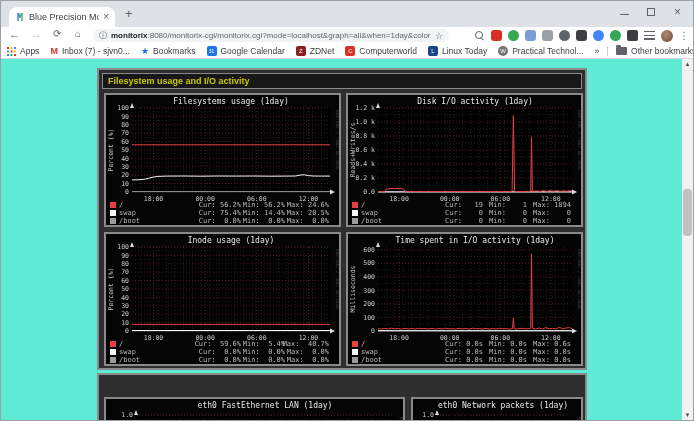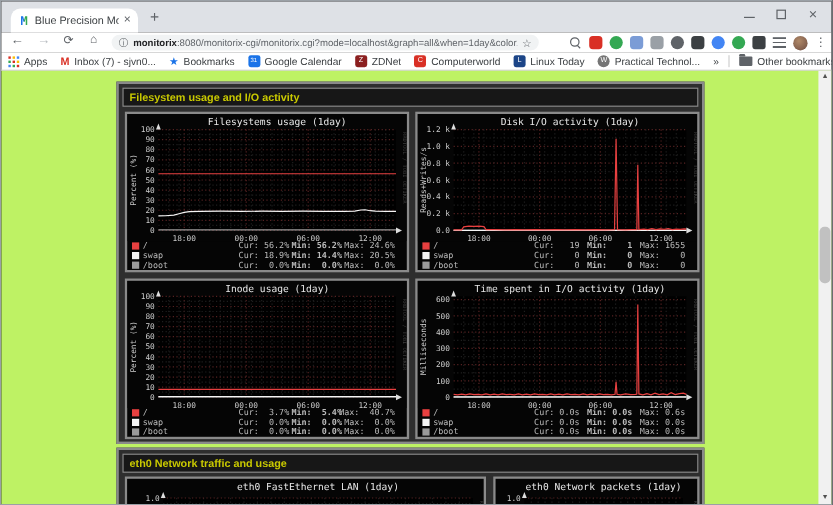--- a/index.html
+++ b/index.html
@@ -56,33 +56,33 @@
   .ltic{width:10px;height:10px;background:#1c4587;border-radius:2px;color:#fff;font-size:6px;
         display:flex;align-items:center;justify-content:center;}
   .ptic{width:10px;height:10px;background:#757575;border-radius:50%;color:#fff;font-size:6px;
         display:flex;align-items:center;justify-content:center;}
   .bm-right{margin-left:auto;display:flex;align-items:center;gap:8px;}
   .sep{width:1px;height:10px;background:#d0d0d0;}
   .folder{width:11px;height:8px;background:#5f6368;border-radius:1px;position:relative;}
   .folder::before{content:"";position:absolute;top:-2px;left:0;width:5px;height:2px;background:#5f6368;
                   border-radius:1px 1px 0 0;}
   
-  .page{position:absolute;top:58px;left:0;right:0;bottom:0;background:#bef264;overflow:hidden;}
+  .page{position:absolute;top:58px;left:0;right:0;bottom:0;background:#5eead4;overflow:hidden;}
   .mxsection{position:absolute;background:#2e2e2e;border:2px solid #8a8a8a;}
   .mxheader{position:absolute;left:3px;right:3px;top:3px;height:16px;background:#171717;
             border:1px solid #8a8a8a;color:#c9c900;font-size:9px;font-weight:bold;
             line-height:14px;padding-left:5px;}
   .panel{position:absolute;background:#050505;border:2px solid #8a8a8a;overflow:hidden;}
   .legend{position:absolute;left:4px;right:2px;top:106px;font-family:"DejaVu Sans Mono",monospace;
           font-size:7px;color:#bbb;}
   .lg-row{position:relative;height:8px;line-height:8px;}
   .lg-sw{position:absolute;left:0;top:1px;width:6px;height:6px;}
   .lg-lb{position:absolute;left:9px;top:0;}
   .lg-val{position:absolute;top:0;width:52px;text-align:right;white-space:pre;}
-  .lg-cur{right:96px;}.lg-min{right:52px;font-weight:bold;}.lg-max{right:8px;}
+  .lg-cur{right:96px;}.lg-min{right:52px;}.lg-max{right:8px;}
   
   .sbar{position:absolute;top:58px;right:0;bottom:0;width:11px;background:#f1f1f1;}
   .sbar .arr{position:absolute;left:0;width:11px;text-align:center;font-size:6px;color:#505050;}
   .sbar .thumb{position:absolute;left:1px;width:9px;top:130px;height:47px;background:#c1c1c1;border-radius:4px;}
   svg text{font-family:"DejaVu Sans Mono",monospace;}
 </style>
 </head>
 <body>
 
 <div class="stage">
@@ -258,21 +258,21 @@
             <div class="lg-row">
               <span class="lg-sw" style="background: rgb(232, 64, 64);"></span>
               <span class="lg-lb">/</span>
               <span class="lg-val lg-cur">Cur: 56.2%</span>
               <span class="lg-val lg-min">Min: 56.2%</span>
               <span class="lg-val lg-max">Max: 24.6%</span>
             </div>
             <div class="lg-row">
               <span class="lg-sw" style="background: rgb(245, 245, 245);"></span>
               <span class="lg-lb">swap</span>
-              <span class="lg-val lg-cur">Cur: 18.9%</span>
+              <span class="lg-val lg-cur">Cur: 75.4%</span>
               <span class="lg-val lg-min">Min: 14.4%</span>
               <span class="lg-val lg-max">Max: 20.5%</span>
             </div>
             <div class="lg-row">
               <span class="lg-sw" style="background: rgb(154, 154, 154);"></span>
               <span class="lg-lb">/boot</span>
               <span class="lg-val lg-cur">Cur:  0.0%</span>
               <span class="lg-val lg-min">Min:  0.0%</span>
               <span class="lg-val lg-max">Max:  0.0%</span>
             </div>
@@ -337,21 +337,21 @@
             <text x="202.91304347826087" y="106" text-anchor="middle" font-size="6.5" fill="#ccc">12:00</text>
             <text x="127" y="9" text-anchor="middle" font-size="8" fill="#e8e8e8">Disk I/O activity  (1day)</text>
             <text x="7" y="55" text-anchor="middle" font-size="6.5" fill="#ccc" transform="rotate(-90 7 55)">Reads+Writes/s</text>
             <text x="230" y="15" font-size="4.5" fill="#3d3d3d" transform="rotate(90 230 15)">RRDTOOL / TOBI OETIKER</text>
           </svg><div class="legend">
             <div class="lg-row">
               <span class="lg-sw" style="background: rgb(232, 64, 64);"></span>
               <span class="lg-lb">/</span>
               <span class="lg-val lg-cur">Cur:   19</span>
               <span class="lg-val lg-min">Min:    1</span>
-              <span class="lg-val lg-max">Max: 1655</span>
+              <span class="lg-val lg-max">Max: 1894</span>
             </div>
             <div class="lg-row">
               <span class="lg-sw" style="background: rgb(245, 245, 245);"></span>
               <span class="lg-lb">swap</span>
               <span class="lg-val lg-cur">Cur:    0</span>
               <span class="lg-val lg-min">Min:    0</span>
               <span class="lg-val lg-max">Max:    0</span>
             </div>
             <div class="lg-row">
               <span class="lg-sw" style="background: rgb(154, 154, 154);"></span>
@@ -431,21 +431,21 @@
             <text x="99.17391304347827" y="106" text-anchor="middle" font-size="6.5" fill="#ccc">00:00</text>
             <text x="150.82608695652175" y="106" text-anchor="middle" font-size="6.5" fill="#ccc">06:00</text>
             <text x="202.47826086956522" y="106" text-anchor="middle" font-size="6.5" fill="#ccc">12:00</text>
             <text x="125" y="9" text-anchor="middle" font-size="8" fill="#e8e8e8">Inode usage  (1day)</text>
             <text x="7" y="55" text-anchor="middle" font-size="6.5" fill="#ccc" transform="rotate(-90 7 55)">Percent (%)</text>
             <text x="230" y="15" font-size="4.5" fill="#3d3d3d" transform="rotate(90 230 15)">RRDTOOL / TOBI OETIKER</text>
           </svg><div class="legend">
             <div class="lg-row">
               <span class="lg-sw" style="background: rgb(232, 64, 64);"></span>
               <span class="lg-lb">/</span>
-              <span class="lg-val lg-cur">Cur:  3.7%</span>
+              <span class="lg-val lg-cur">Cur:  59.6%</span>
               <span class="lg-val lg-min">Min:  5.4%</span>
               <span class="lg-val lg-max">Max:  40.7%</span>
             </div>
             <div class="lg-row">
               <span class="lg-sw" style="background: rgb(245, 245, 245);"></span>
               <span class="lg-lb">swap</span>
               <span class="lg-val lg-cur">Cur:  0.0%</span>
               <span class="lg-val lg-min">Min:  0.0%</span>
               <span class="lg-val lg-max">Max:  0.0%</span>
             </div>
@@ -537,21 +537,20 @@
               <span class="lg-sw" style="background: rgb(154, 154, 154);"></span>
               <span class="lg-lb">/boot</span>
               <span class="lg-val lg-cur">Cur: 0.0s</span>
               <span class="lg-val lg-min">Min: 0.0s</span>
               <span class="lg-val lg-max">Max: 0.0s</span>
             </div>
           </div></div>
     </div>
 
     <div class="mxsection" style="left:96px;top:314px;width:490px;height:170px">
-      <div class="mxheader">eth0 Network traffic and usage</div>
       <div class="panel" style="left:5px;top:22px;width:301px;height:140px"><svg width="297" height="136">
             <rect x="0" y="0" width="297" height="136" fill="#050505"></rect>
             <rect x="30" y="16" width="258" height="95" fill="#000"></rect>
             <line x1="41.21739130434783" y1="16" x2="41.21739130434783" y2="111" stroke="#1e1e1e" stroke-dasharray="1,2"></line>
             <line x1="52.434782608695656" y1="16" x2="52.434782608695656" y2="111" stroke="#1e1e1e" stroke-dasharray="1,2"></line>
             <line x1="63.65217391304348" y1="16" x2="63.65217391304348" y2="111" stroke="#1e1e1e" stroke-dasharray="1,2"></line>
             <line x1="74.86956521739131" y1="16" x2="74.86956521739131" y2="111" stroke="#1e1e1e" stroke-dasharray="1,2"></line>
             <line x1="86.08695652173913" y1="16" x2="86.08695652173913" y2="111" stroke="#1e1e1e" stroke-dasharray="1,2"></line>
             <line x1="97.30434782608695" y1="16" x2="97.30434782608695" y2="111" stroke="#1e1e1e" stroke-dasharray="1,2"></line>
             <line x1="108.52173913043478" y1="16" x2="108.52173913043478" y2="111" stroke="#1e1e1e" stroke-dasharray="1,2"></line>

